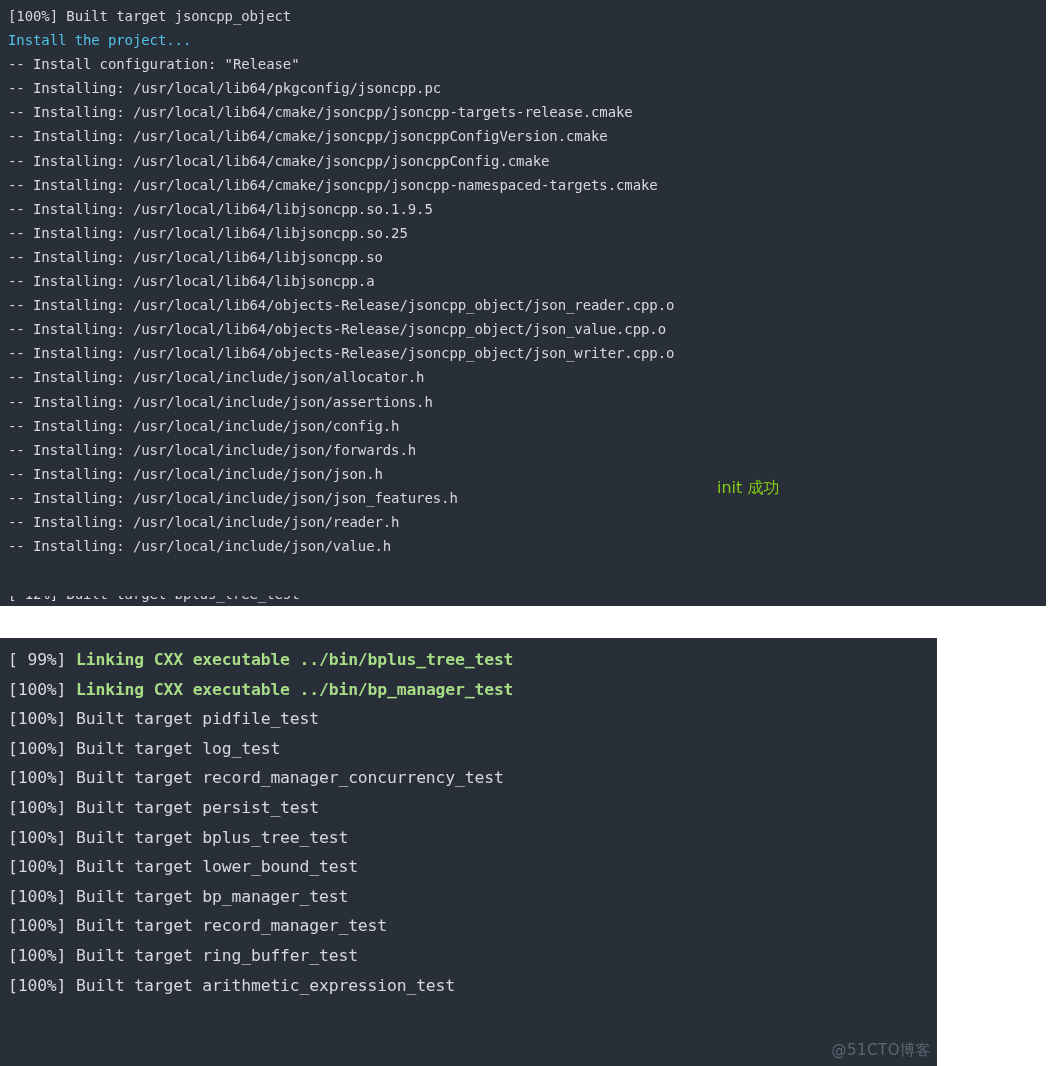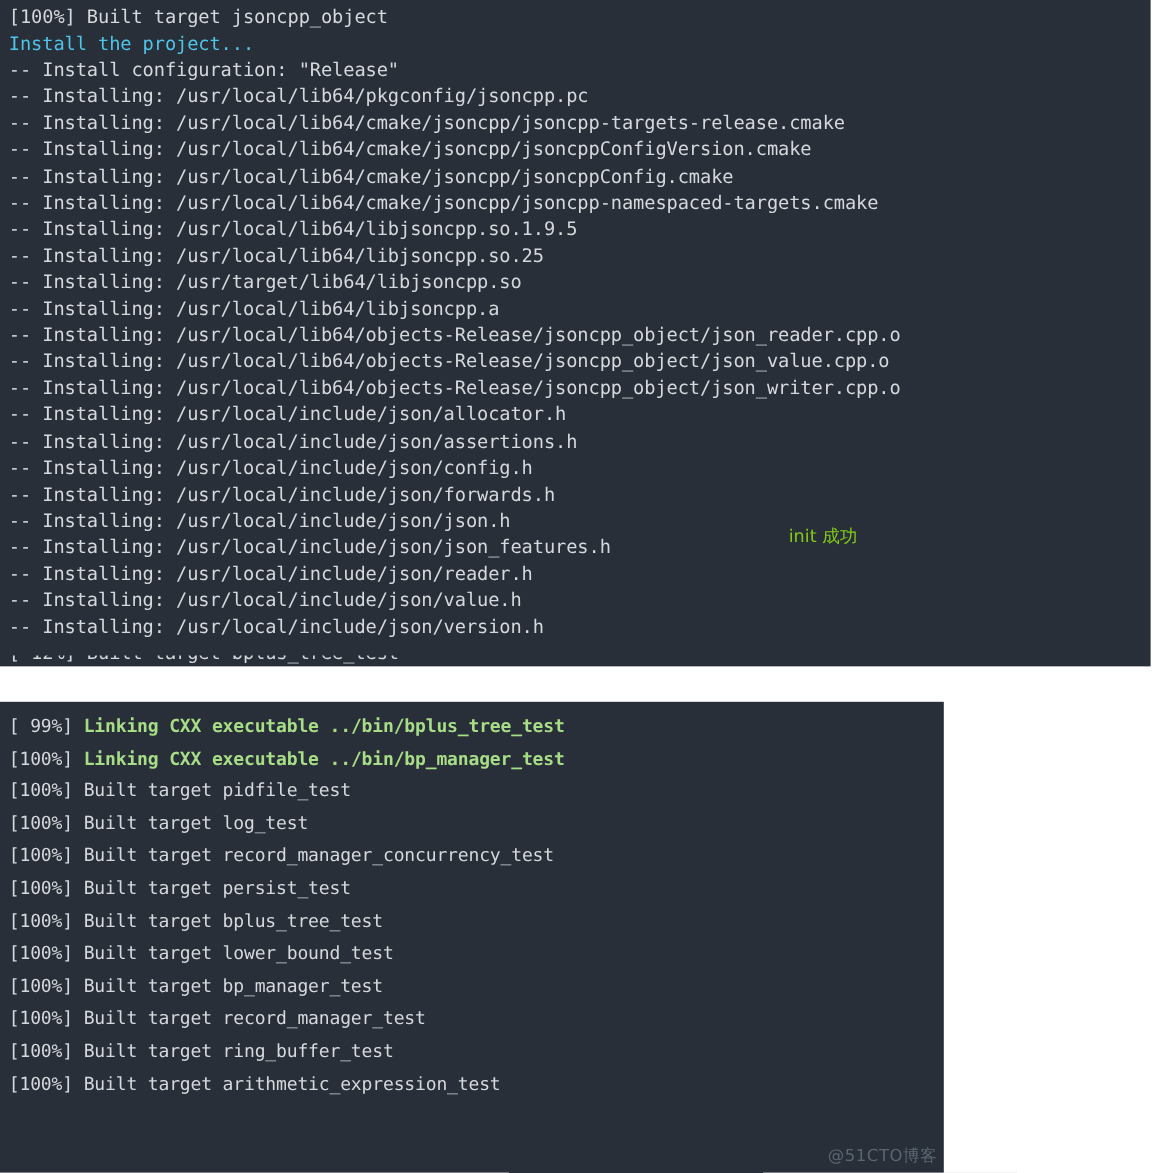--- a/index.html
+++ b/index.html
@@ -35,28 +35,28 @@
     left: 0px;
     top: 0px;
     width: 1046px;
     height: 606px;
     padding: 4px 0 0 8px;
   }
 
   #panel-build {
     left: 0px;
     top: 638px;
-    width: 858px;
+    width: 937px;
     height: 428px;
     padding: 7px 0 0 8px;
   }
 
   .line {
     white-space: pre;
-    font-size: 17px;
+    font-size: 14px;
     line-height: 24.1px;
     color: #d5d8dc;
     letter-spacing: -0.1px;
   }
 
   #panel-build .line {
     font-size: 16.4px;
     line-height: 29.6px;
     color: #dfe2e6;
     letter-spacing: -0.15px;
@@ -130,34 +130,33 @@
         <div class="line"><span class="c-default">[100%] Built target jsoncpp_object</span></div>
         <div class="line"><span class="c-cyan">Install the project...</span></div>
         <div class="line"><span class="c-default">-- Install configuration: "Release"</span></div>
         <div class="line"><span class="c-default">-- Installing: /usr/local/lib64/pkgconfig/jsoncpp.pc</span></div>
         <div class="line"><span class="c-default">-- Installing: /usr/local/lib64/cmake/jsoncpp/jsoncpp-targets-release.cmake</span></div>
         <div class="line"><span class="c-default">-- Installing: /usr/local/lib64/cmake/jsoncpp/jsoncppConfigVersion.cmake</span></div>
         <div class="line"><span class="c-default">-- Installing: /usr/local/lib64/cmake/jsoncpp/jsoncppConfig.cmake</span></div>
         <div class="line"><span class="c-default">-- Installing: /usr/local/lib64/cmake/jsoncpp/jsoncpp-namespaced-targets.cmake</span></div>
         <div class="line"><span class="c-default">-- Installing: /usr/local/lib64/libjsoncpp.so.1.9.5</span></div>
         <div class="line"><span class="c-default">-- Installing: /usr/local/lib64/libjsoncpp.so.25</span></div>
-        <div class="line"><span class="c-default">-- Installing: /usr/target/lib64/libjsoncpp.so</span></div>
+        <div class="line"><span class="c-default">-- Installing: /usr/local/lib64/libjsoncpp.so</span></div>
         <div class="line"><span class="c-default">-- Installing: /usr/local/lib64/libjsoncpp.a</span></div>
         <div class="line"><span class="c-default">-- Installing: /usr/local/lib64/objects-Release/jsoncpp_object/json_reader.cpp.o</span></div>
         <div class="line"><span class="c-default">-- Installing: /usr/local/lib64/objects-Release/jsoncpp_object/json_value.cpp.o</span></div>
         <div class="line"><span class="c-default">-- Installing: /usr/local/lib64/objects-Release/jsoncpp_object/json_writer.cpp.o</span></div>
         <div class="line"><span class="c-default">-- Installing: /usr/local/include/json/allocator.h</span></div>
         <div class="line"><span class="c-default">-- Installing: /usr/local/include/json/assertions.h</span></div>
         <div class="line"><span class="c-default">-- Installing: /usr/local/include/json/config.h</span></div>
         <div class="line"><span class="c-default">-- Installing: /usr/local/include/json/forwards.h</span></div>
         <div class="line"><span class="c-default">-- Installing: /usr/local/include/json/json.h</span></div>
         <div class="line"><span class="c-default">-- Installing: /usr/local/include/json/json_features.h</span></div>
         <div class="line"><span class="c-default">-- Installing: /usr/local/include/json/reader.h</span></div>
         <div class="line"><span class="c-default">-- Installing: /usr/local/include/json/value.h</span></div>
-        <div class="line"><span class="c-default">-- Installing: /usr/local/include/json/version.h</span></div>
       </div>
     <div class="clipped-row">
       <div class="line" id="install-clipped"><span class="c-default">[ 12%] Built target bplus_tree_test</span></div>
     </div>
     <div class="annotation" id="annot-init">init 成功</div>
   </div>
 
   <div class="gap"></div>
 
   <div class="panel" id="panel-build">

